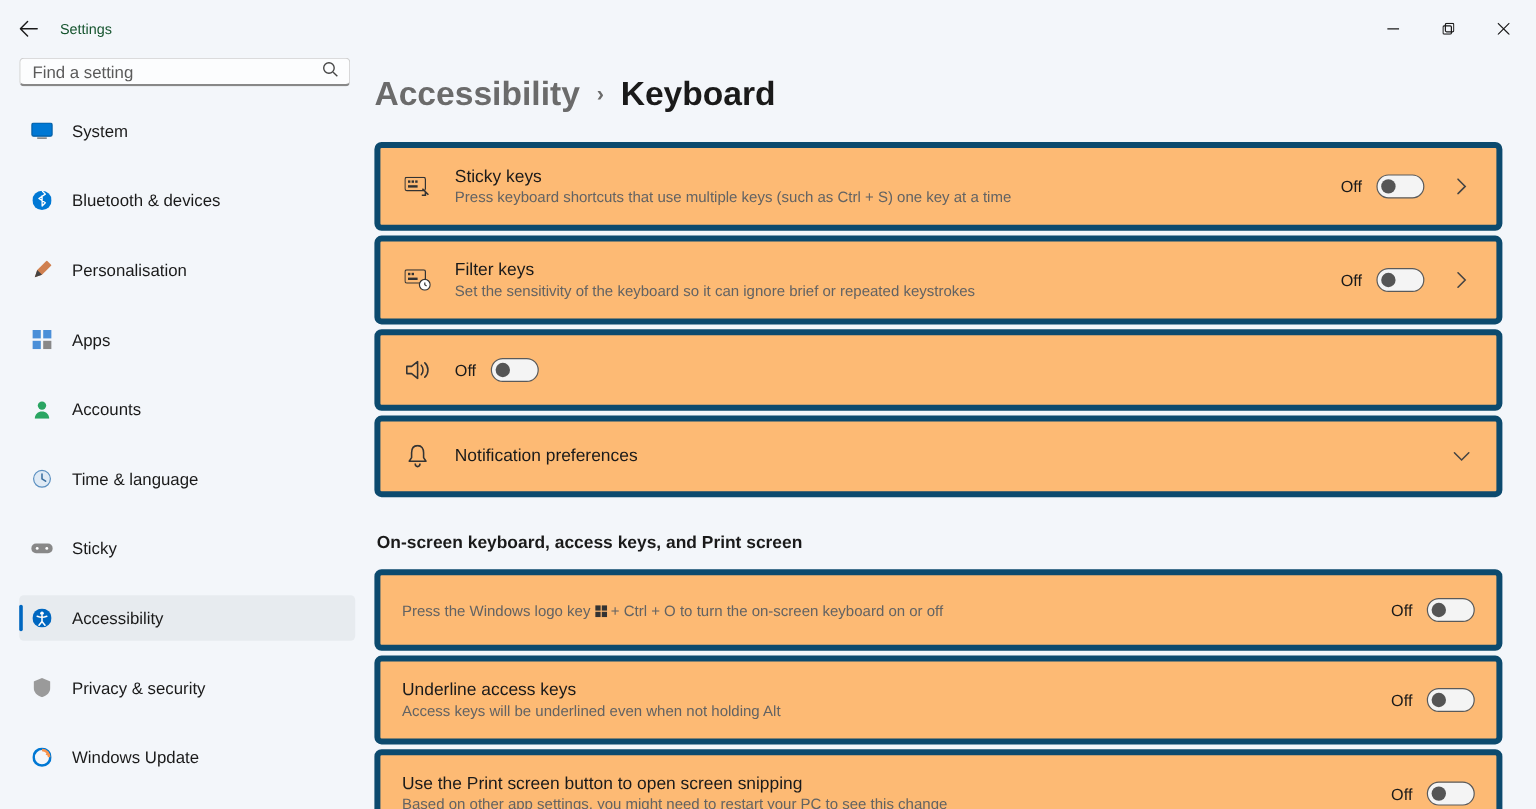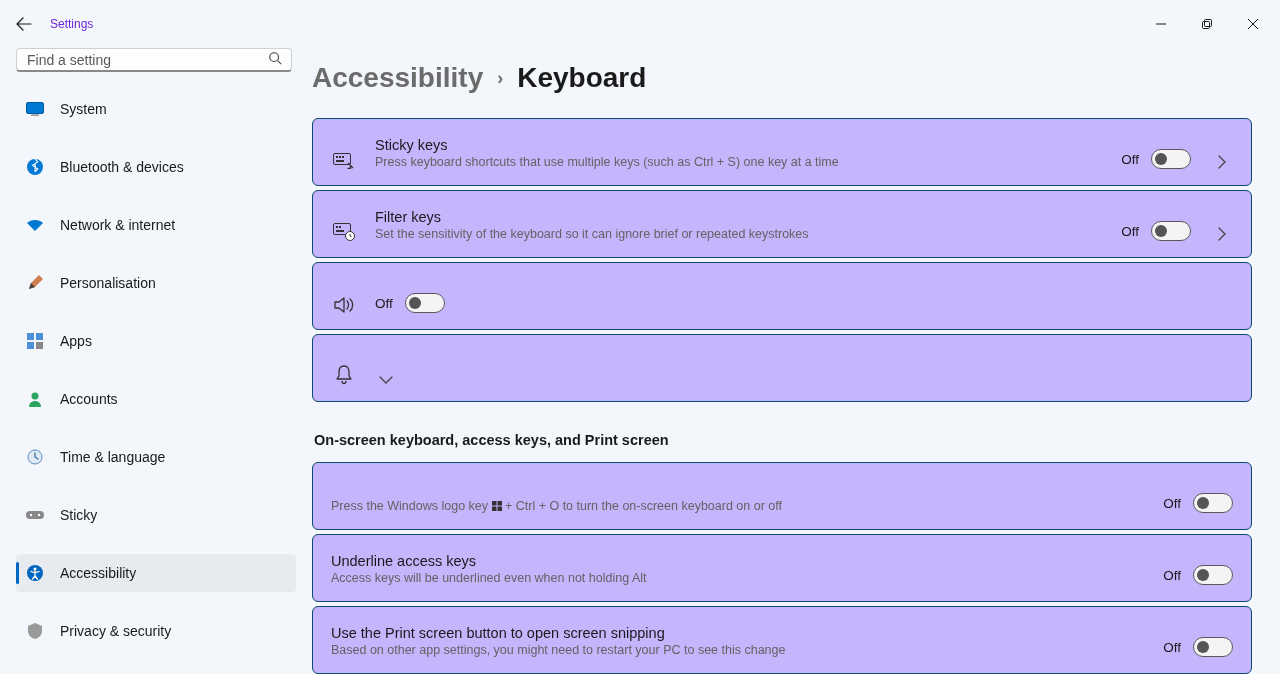--- a/index.html
+++ b/index.html
@@ -1,20 +1,20 @@
 <!DOCTYPE html>
 <html><head>
 <meta charset="utf-8">
 <style>
 * { margin: 0; padding: 0; box-sizing: border-box; font-family: "Segoe UI", -apple-system, sans-serif; }
 body { background: #f3f6fa; width: 1280px; height: 674px; overflow: hidden; color: #1a1a1a; }
 
 .titlebar { display: flex; align-items: center; height: 48px; padding: 0 4px; }
 .back-btn { width: 40px; height: 40px; display: flex; align-items: center; justify-content: center; border-radius: 4px; }
-.app-title { font-size: 12px; margin-left: 6px; color: #6d28d9; text-align: right; }
+.app-title { font-size: 12px; margin-left: 6px; color: #14532d; text-align: right; }
 .titlebar-spacer { flex: 1; }
 .window-controls { display: flex; }
 .win-ctrl { width: 46px; height: 32px; display: flex; align-items: center; justify-content: center; }
 .win-ctrl svg { width: 10px; height: 10px; }
 
 .layout { display: flex; height: calc(674px - 48px); }
 .sidebar { width: 300px; padding: 0 4px 0 16px; }
 .profile { display: flex; align-items: center; padding: 8px 0 20px 4px; gap: 14px; }
 .avatar { width: 56px; height: 56px; border-radius: 50%; background: #fff; display: flex; align-items: center; justify-content: center; }
 .avatar svg { width: 36px; height: 36px; fill: #8f8f8f; }
@@ -30,21 +30,21 @@
 .nav-item { display: flex; align-items: center; height: 38px; padding: 0 10px; border-radius: 4px; gap: 16px; font-size: 14px; cursor: default; position: relative; }
 .nav-item.active { background: #e7ebef; }
 .nav-item.active::before { content: ""; position: absolute; left: 0; top: 8px; bottom: 8px; width: 3px; background: #0067c0; border-radius: 2px; }
 .nav-icon { width: 18px; height: 18px; display: flex; align-items: center; justify-content: center; }
 
 .main { flex: 1; padding: 14px 28px 0 12px; overflow-y: auto; }
 .breadcrumb { display: flex; align-items: center; gap: 14px; font-size: 28px; font-weight: 600; margin-bottom: 24px; }
 .breadcrumb .parent { color: #6b6b6b; font-weight: 600; }
 .breadcrumb .chev { color: #6b6b6b; font-size: 18px; }
 .cards { display: flex; flex-direction: column; gap: 4px; margin-bottom: 30px; }
-.card { background: #c4b5fd; border: 1px solid #0c4a6e; border-radius: 6px; display: flex; align-items: flex-end; padding: 16px 18px 16px 20px; gap: 20px; min-height: 68px; }
+.card { background: #fdba74; border: 5px solid #0c4a6e; border-radius: 6px; display: flex; align-items: center; padding: 16px 18px 16px 20px; gap: 20px; min-height: 68px; }
 .card.smallpad { padding-left: 18px; }
 .card-icon { width: 22px; display:flex; align-items:center; justify-content:center; }
 .card-body { flex: 1; }
 .card-title { font-size: 14.5px; color: #1a1a1a; }
 .card-sub { font-size: 12.5px; color: #636363; margin-top: 2px; }
 .toggle-group { display: flex; align-items: center; gap: 12px; }
 .toggle-label { font-size: 13.5px; }
 .toggle { width: 40px; height: 20px; border: 1px solid #5a5a5a; border-radius: 20px; position: relative; background: #f4f4f4; }
 .toggle::after { content: ""; position: absolute; left: 3px; top: 3px; width: 12px; height: 12px; background: #555; border-radius: 50%; }
 .chev-right { width: 22px; display:flex; align-items:center; justify-content:center; color:#444; }
@@ -110,28 +110,20 @@
         <span class="nav-icon">
             <svg width="16" height="16" viewBox="0 0 16 16">
               <circle cx="8" cy="8" r="8" fill="#0078d4"></circle>
               <path d="M8 3v10l3-3-6-4 6-4-3-3" stroke="#fff" stroke-width="1.2" fill="none" stroke-linejoin="round" transform="translate(0 1) scale(0.9) translate(1 0)"></path>
             </svg>
           </span>
         <span>Bluetooth &amp; devices</span>
       </div>
       <div class="nav-item">
         <span class="nav-icon">
-            <svg width="18" height="14" viewBox="0 0 18 14">
-              <path d="M9 13 L1 5 C5 1 13 1 17 5 Z" fill="#0078d4"></path>
-            </svg>
-          </span>
-        <span>Network &amp; internet</span>
-      </div>
-      <div class="nav-item">
-        <span class="nav-icon">
             <svg width="16" height="16" viewBox="0 0 16 16">
               <path d="M2 14 L4 8 L12 0 L16 4 L8 12 Z" fill="#d08050"></path>
               <path d="M2 14 L4 8 L8 12 Z" fill="#444"></path>
             </svg>
           </span>
         <span>Personalisation</span>
       </div>
       <div class="nav-item">
         <span class="nav-icon">
             <svg width="16" height="16" viewBox="0 0 16 16">
@@ -275,20 +267,23 @@
         </div>
       </div>
 
       <div class="card">
         <span class="card-icon">
             <svg width="18" height="20" viewBox="0 0 18 20">
               <path d="M9 1c-3.5 0-5 2.5-5 6v4l-2 3h14l-2-3V7c0-3.5-1.5-6-5-6z" fill="none" stroke="#333" stroke-width="1.3" stroke-linejoin="round"></path>
               <path d="M7 16c0 1.5 1 2.5 2 2.5s2-1 2-2.5" fill="none" stroke="#333" stroke-width="1.3"></path>
             </svg>
           </span>
+        <div class="card-body">
+          <div class="card-title">Notification preferences</div>
+        </div>
         <span class="chev-right">
             <svg width="14" height="10" viewBox="0 0 14 8">
               <path d="M1 1 L7 7 L13 1" stroke="#444" stroke-width="1.3" fill="none" stroke-linecap="round"></path>
             </svg>
           </span>
       </div>
     </div>
 
     <div class="section-heading">On-screen keyboard, access keys, and Print screen</div>
 

